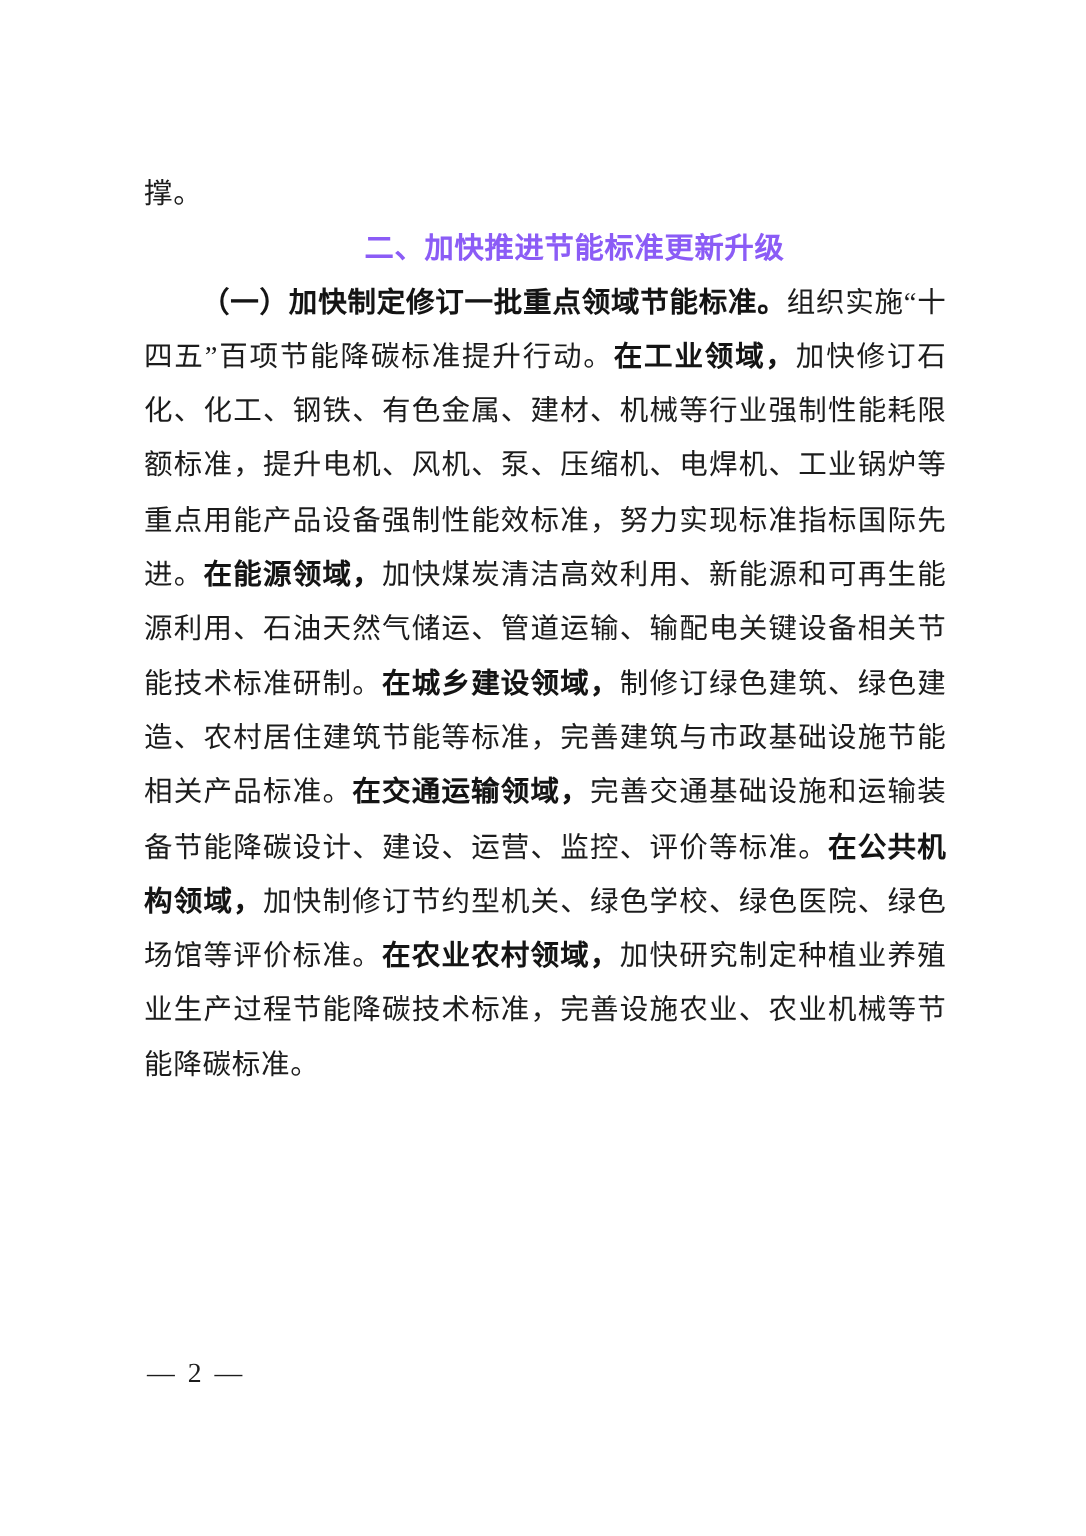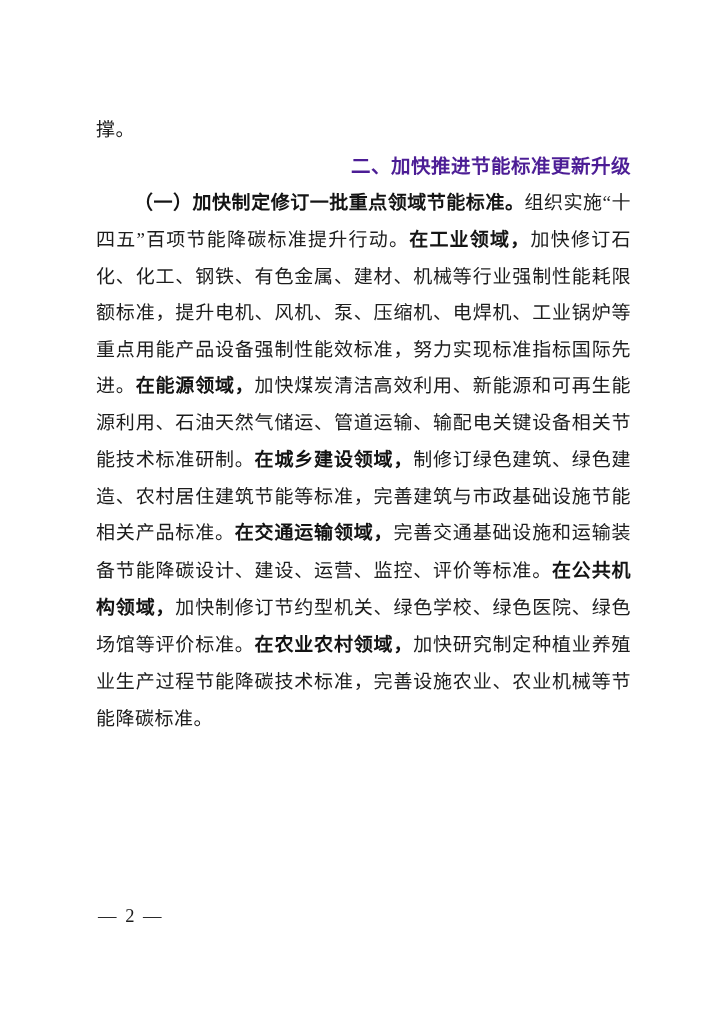--- a/index.html
+++ b/index.html
@@ -37,27 +37,26 @@
   .cont-line {
     text-indent: 0;
   }
   .section-heading {
     margin: 0;
     text-indent: 2em;
     font-family: "Liberation Sans", sans-serif;
     font-weight: bold;
     font-size: 19.5px;
     line-height: 36.3px;
-    color: #4c1d95;
-    text-align: right;
+    color: #8b5cf6;
+    text-align: center;
   }
   .b {
     font-weight: bold;
     color: #141414;
-    font-family: Liberation Mono, monospace;
   }
   .page-number {
     position: absolute;
     left: 98px;
     top: 906px;
     font-size: 18.5px;
     letter-spacing: 2px;
     color: #1c1c1c;
     font-family: "Liberation Serif", serif;
   }

